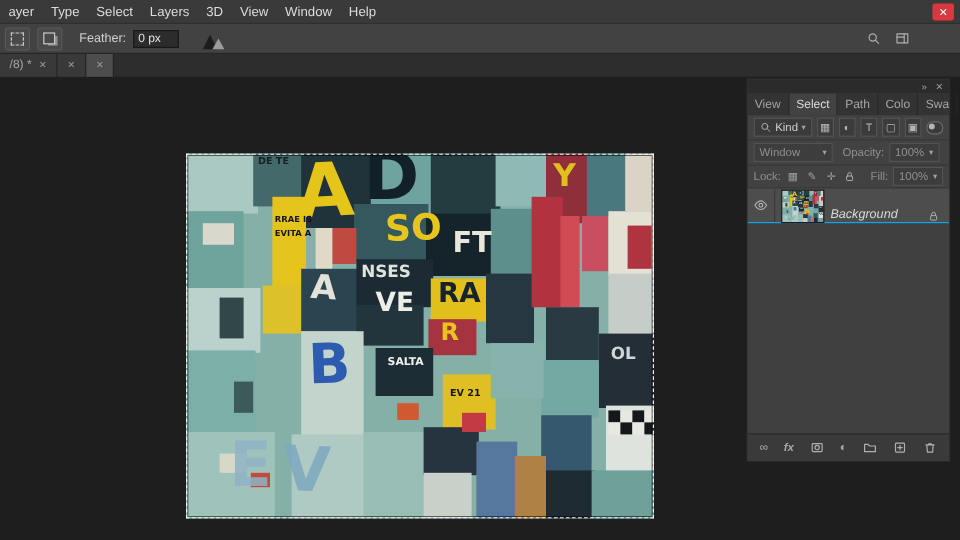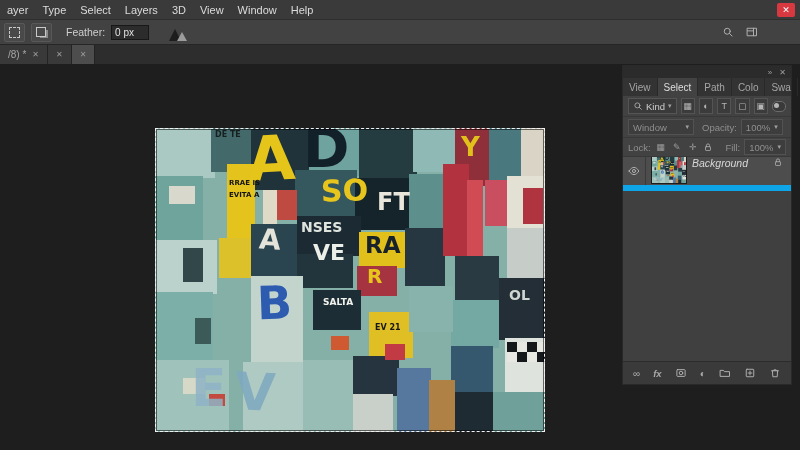--- a/index.html
+++ b/index.html
@@ -65,21 +65,21 @@
   .ficon{width:16px;height:14px;border:1px solid #545454;background:#3b3b3b;display:flex;
          align-items:center;justify-content:center;font-size:9px;color:#b5b5b5}
   .toggle{margin-left:auto;width:16px;height:9px;border:1px solid #6a6a6a;border-radius:5px;
           position:relative;background:#3a3a3a}
   .toggle::after{content:"";position:absolute;left:1px;top:1px;width:5px;height:5px;border-radius:50%;background:#b5b5b5}
   .mini-select{display:flex;align-items:center;gap:4px;background:#3d3d3d;border:1px solid #525252;
                height:14px;padding:0 4px;color:#8f8f8f}
   .dim{color:#8f8f8f}
   .licon{color:#9c9c9c;font-size:9px;width:12px;text-align:center}
   .layer-list{flex:1 1 auto;background:#404040;overflow:hidden}
-  .layer-row{display:flex;align-items:flex-start;height:28px;background:#4d4d4d;border-bottom:6px solid #0ea5e9}
+  .layer-row{display:flex;align-items:flex-end;height:28px;background:#4d4d4d;border-bottom:1px solid #0ea5e9}
   .eye-cell{width:22px;height:100%;display:flex;align-items:center;justify-content:center;border-right:1px solid #3a3a3a}
   .thumb{width:34px;height:26px;margin:0 6px;outline:1px solid #1c1c1c;background:#84b0a8;overflow:hidden;position:relative;flex:0 0 auto}
   .thumb-art{position:absolute;left:0;top:0;width:390px;height:304px;transform:scale(0.0872,0.0855);transform-origin:0 0}
   .layer-name{font-style:italic;font-size:10.5px;color:#d8d8d8;flex:1}
   .layer-lock{margin-right:8px;display:flex;align-items:center}
   .panel-bottom{height:22px;background:#3a3a3a;border-top:1px solid #2c2c2c;display:flex;
                 align-items:center;justify-content:space-between;padding:0 10px;flex:0 0 auto}
   .bicon{display:flex;align-items:center;justify-content:center;font-size:10px;color:#a8a8a8}
   .fx{font-style:italic;font-weight:bold;font-size:9.5px}
   .svgi{width:12px;height:12px;fill:none;stroke:#b0b0b0;stroke-width:1.3;stroke-linecap:round;stroke-linejoin:round}

